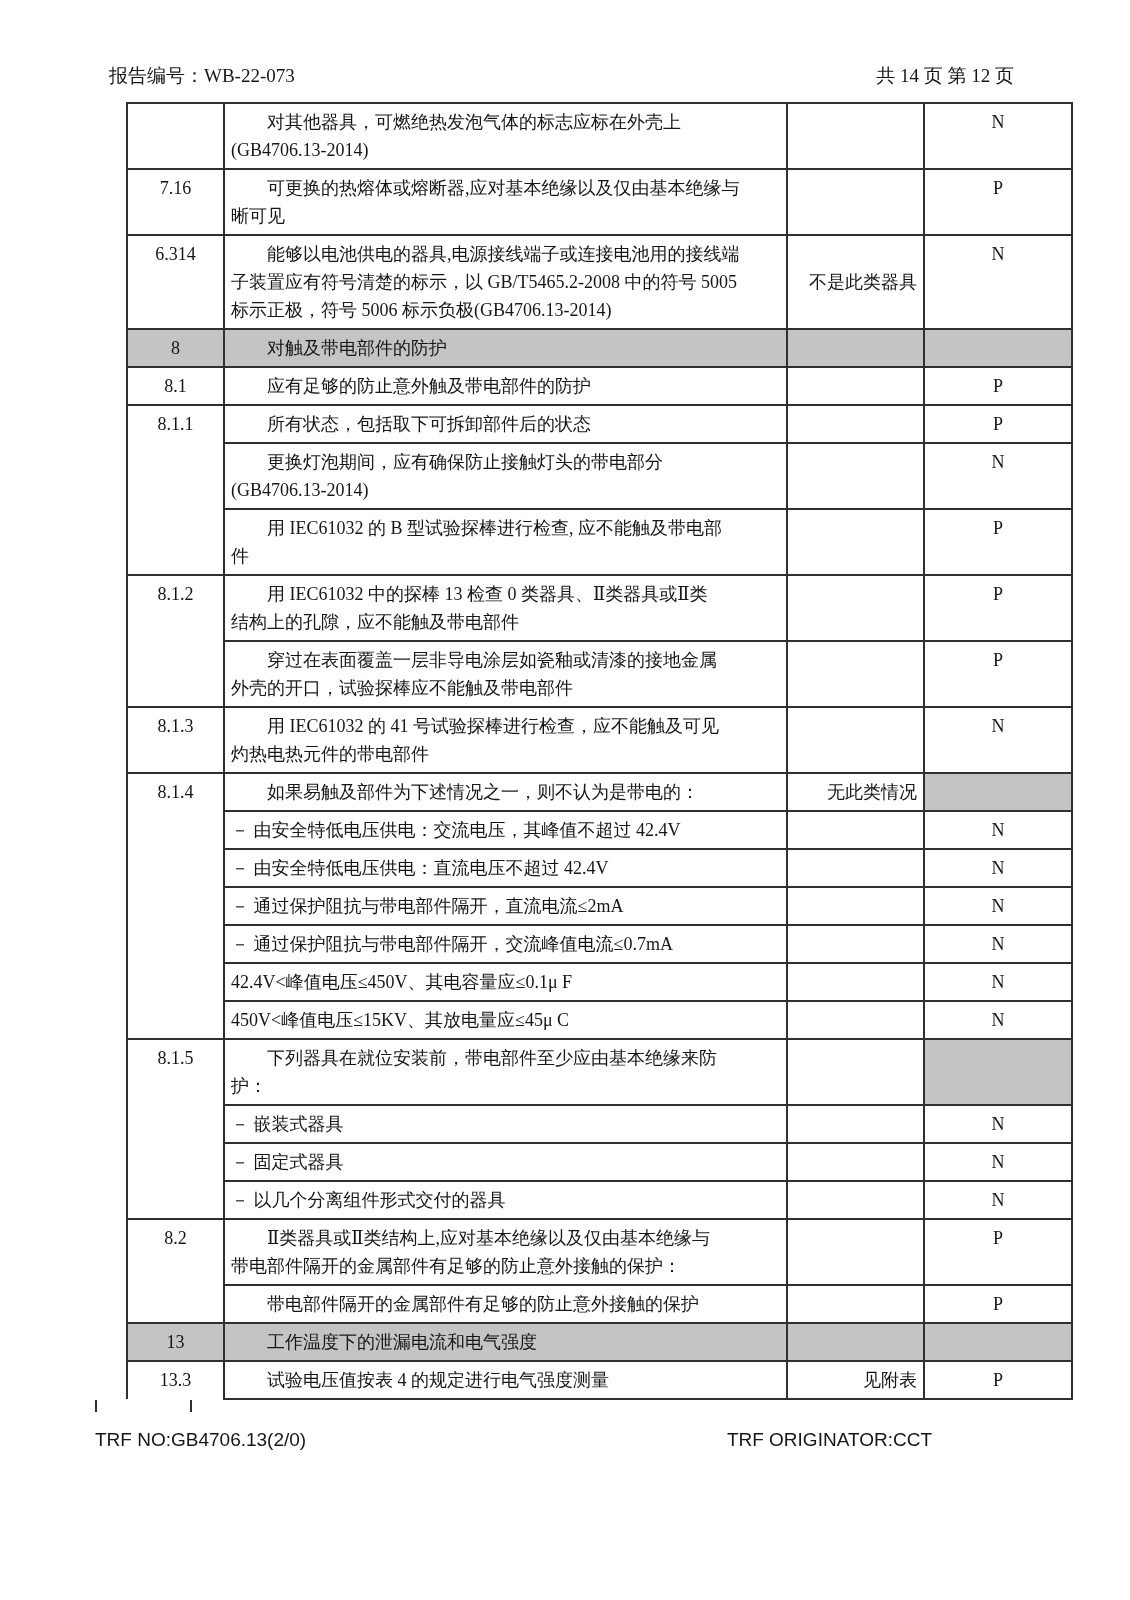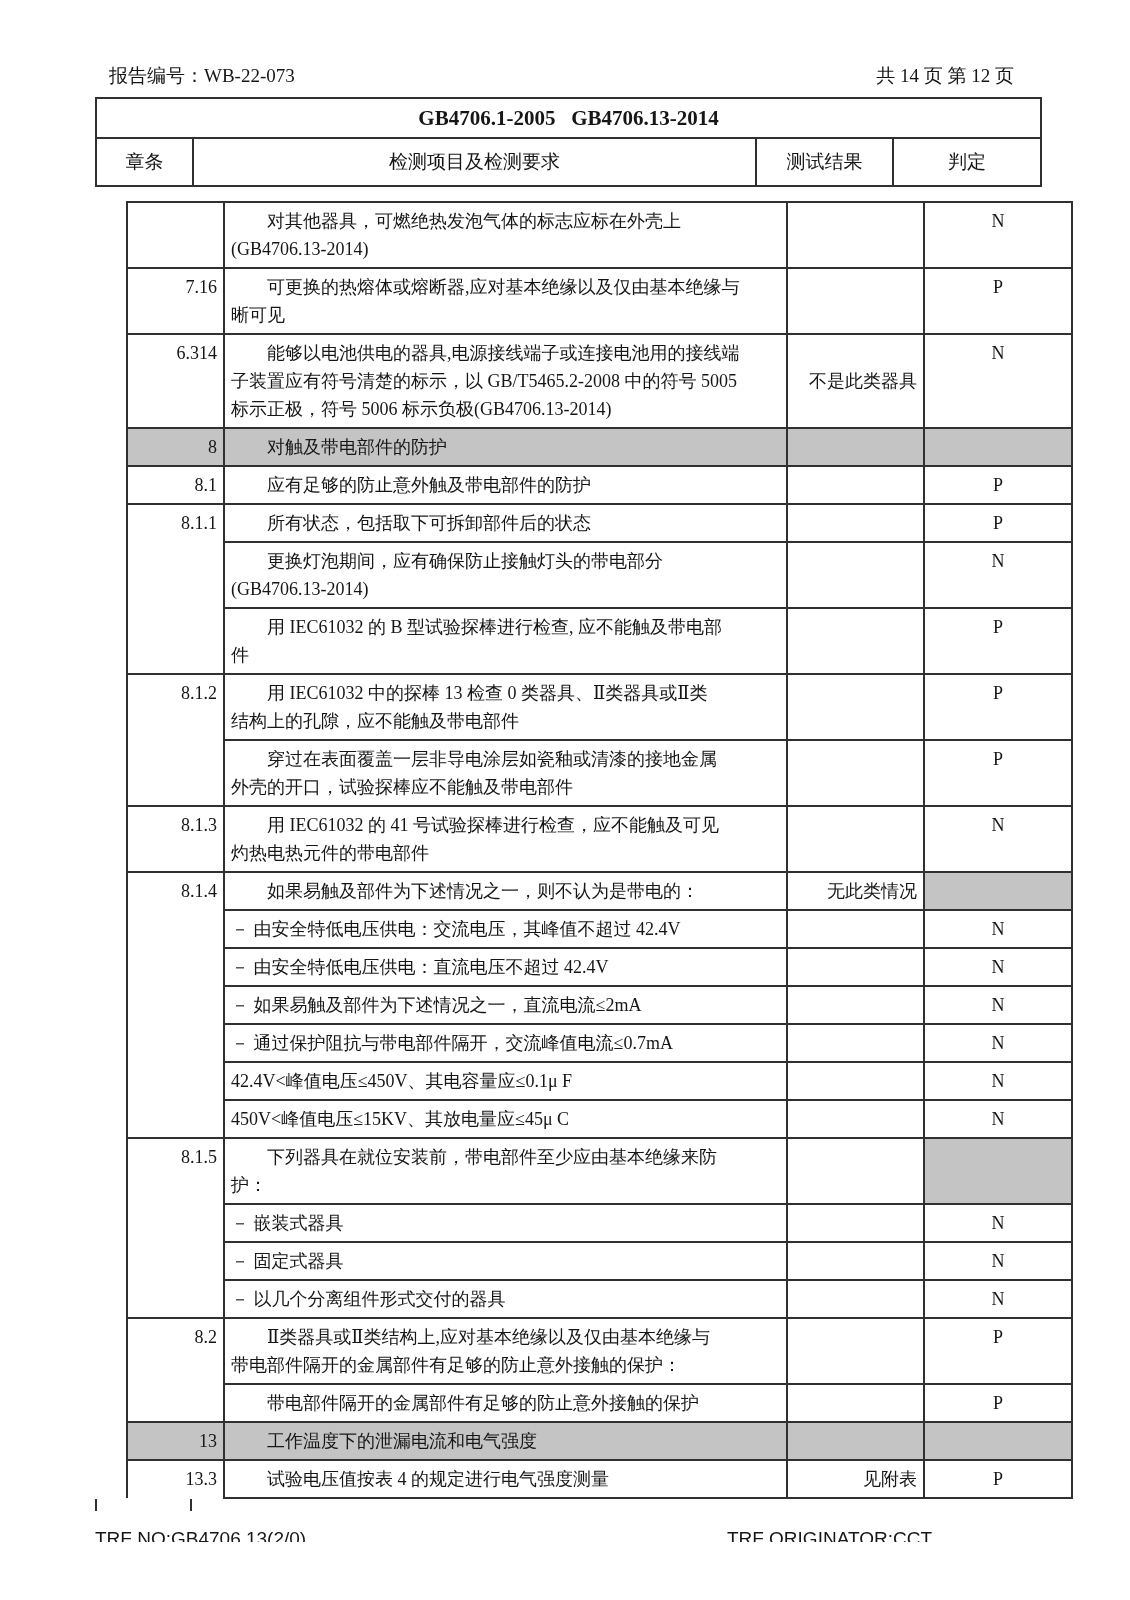--- a/index.html
+++ b/index.html
@@ -30,21 +30,21 @@
   .head-table .col-cell {
     height:48px; text-align:center; vertical-align:middle; font-size:19px;
   }
   .body-table { margin-top:14px;margin-left:31px; }
   .body-table td {
     border:2px solid #303030;
     font-size:18px; line-height:28px;
     padding:4px 6px;
     vertical-align:top;
   }
-  .body-table td.clause  { text-align:right; }
+  .body-table td.clause  { text-align:center; }
   .body-table td.content { white-space:pre-wrap; }
   .body-table td.result  { text-align:right; vertical-align:middle; }
   .body-table td.verdict { text-align:center; }
   .body-table tr.section td { background:#c4c4c4; }
   .body-table td.gray { background:#c4c4c4; }
   .body-table td.no-bottom { border-bottom:none; }
   .table-tail {
     width:97px; height:12px;
     border-left:2px solid #303030;
     border-right:2px solid #303030;
@@ -63,39 +63,20 @@
 <body>
 
 <div class="page">
   <div class="content">
 
     <div class="page-header">
       <span>报告编号：WB-22-073</span>
       <span>共 14 页 第 12 页</span>
     </div>
 
-    <table class="head-table">
-      <colgroup>
-          <col style="width:97px">
-          <col style="width:563px">
-          <col style="width:137px">
-          <col style="width:148px">
-        </colgroup>
-      <tbody>
-        <tr>
-          <td colspan="4" class="title-cell">GB4706.1-2005   GB4706.13-2014</td>
-        </tr>
-        <tr>
-          <td class="col-cell">章条</td>
-          <td class="col-cell">检测项目及检测要求</td>
-          <td class="col-cell">测试结果</td>
-          <td class="col-cell">判定</td>
-        </tr>
-      </tbody>
-    </table>
 
     <table class="body-table">
       <colgroup>
           <col style="width:97px">
           <col style="width:563px">
           <col style="width:137px">
           <col style="width:148px">
         </colgroup>
       <tbody id="rows">
           <tr>
@@ -180,21 +161,21 @@
             <td class="content">－ 由安全特低电压供电：交流电压，其峰值不超过 42.4V</td>
             <td class="result"></td>
             <td class="verdict">N</td>
           </tr>
           <tr>
             <td class="content">－ 由安全特低电压供电：直流电压不超过 42.4V</td>
             <td class="result"></td>
             <td class="verdict">N</td>
           </tr>
           <tr>
-            <td class="content">－ 如果易触及部件为下述情况之一，直流电流≤2mA</td>
+            <td class="content">－ 通过保护阻抗与带电部件隔开，直流电流≤2mA</td>
             <td class="result"></td>
             <td class="verdict">N</td>
           </tr>
           <tr>
             <td class="content">－ 通过保护阻抗与带电部件隔开，交流峰值电流≤0.7mA</td>
             <td class="result"></td>
             <td class="verdict">N</td>
           </tr>
           <tr>
             <td class="content">42.4V&lt;峰值电压≤450V、其电容量应≤0.1μ F</td>

